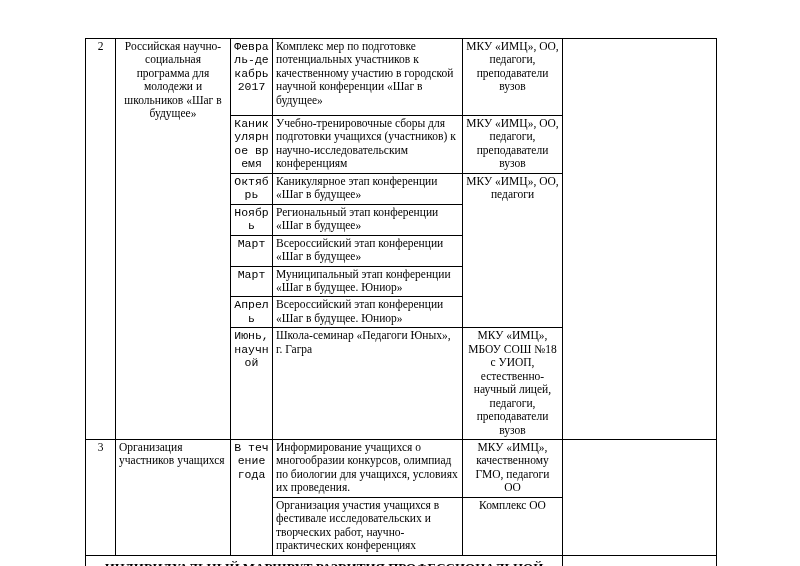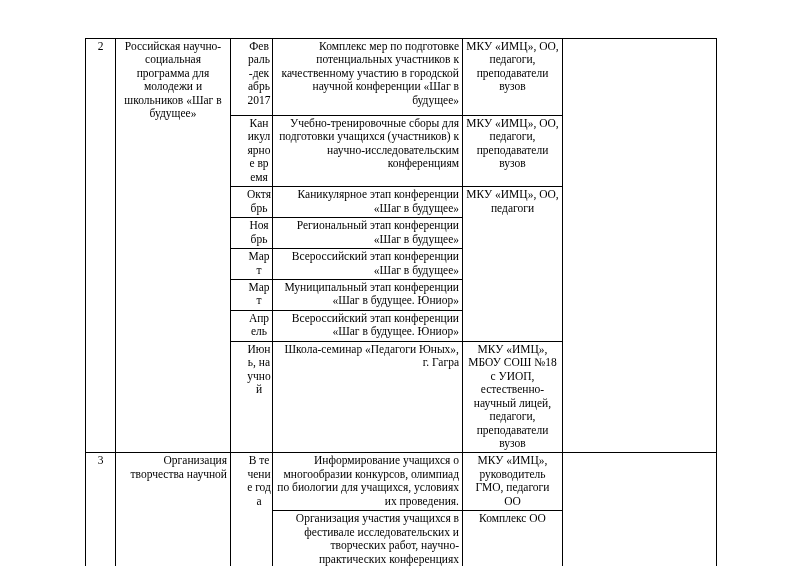--- a/index.html
+++ b/index.html
@@ -1,22 +1,22 @@
 <!DOCTYPE html>
 <html><head>
 <meta charset="utf-8">
 <style>
   html,body { margin:0; padding:0; background:#ffffff; }
   body { width:800px; height:566px; font-family:"Liberation Serif", serif; color:#000; }
   .page { position:relative; width:800px; height:566px; background:#fff; overflow:hidden; }
   table.doc { border-collapse:collapse; table-layout:fixed; position:absolute; left:85px; top:38px; width:631px; }
   td { border:1px solid #000; vertical-align:top; padding:1px 3px 2px 3px; font-size:11.5px; line-height:1.17; overflow:hidden; }
   td.c { text-align:center; }
-  td.l { text-align:right; }
-  td.time { text-align:center; word-break:break-all; padding-left:16px; padding-right:1px; }
+  td.l { text-align:left; }
+  td.time { text-align:center; word-break:break-all; padding-left:1px; padding-right:1px;font-family:Liberation Mono, monospace; }
   td.banner { font-weight:bold; text-align:center; vertical-align:middle; font-size:13px; line-height:1.25; padding:4px 10px; }
   tr.r1 { height:77px; } tr.r2 { height:50px; } tr.r3 { height:27px; }
   tr.r4 { height:26px; } tr.r5 { height:26px; } tr.r6 { height:25px; }
   tr.r7 { height:25px; } tr.r8 { height:109px; } tr.r9 { height:52px; }
   tr.r10 { height:50px; } tr.r11 { height:40px; }
 </style>
 </head>
 <body>
 
 <div class="page">
@@ -73,24 +73,24 @@
     </tr>
 
     <tr class="r8">
       <td class="time">Июнь, научной</td>
       <td class="l">Школа-семинар «Педагоги Юных», г. Гагра</td>
       <td class="c">МКУ «ИМЦ», МБОУ СОШ №18 с УИОП, естественно-научный лицей, педагоги, преподаватели вузов</td>
     </tr>
 
     <tr class="r9">
       <td class="c" rowspan="2">3</td>
-      <td class="l" rowspan="2">Организация творчества научной</td>
+      <td class="l" rowspan="2">Организация участников учащихся</td>
       <td class="time" rowspan="2">В течение года</td>
       <td class="l">Информирование учащихся о многообразии конкурсов, олимпиад по биологии для учащихся, условиях их проведения.</td>
-      <td class="c">МКУ «ИМЦ», руководитель ГМО, педагоги ОО</td>
+      <td class="c">МКУ «ИМЦ», качественному ГМО, педагоги ОО</td>
       <td rowspan="2"></td>
     </tr>
 
     <tr class="r10">
       <td class="l">Организация участия учащихся в фестивале исследовательских и творческих работ, научно-практических конференциях</td>
       <td class="c">Комплекс ОО</td>
     </tr>
 
     <tr class="r11">
       <td class="banner" colspan="5">ИНДИВИДУАЛЬНЫЙ МАРШРУТ РАЗВИТИЯ ПРОФЕССИОНАЛЬНОЙ КОМПЕТЕНТНОСТИ ПЕДАГОГА</td>

